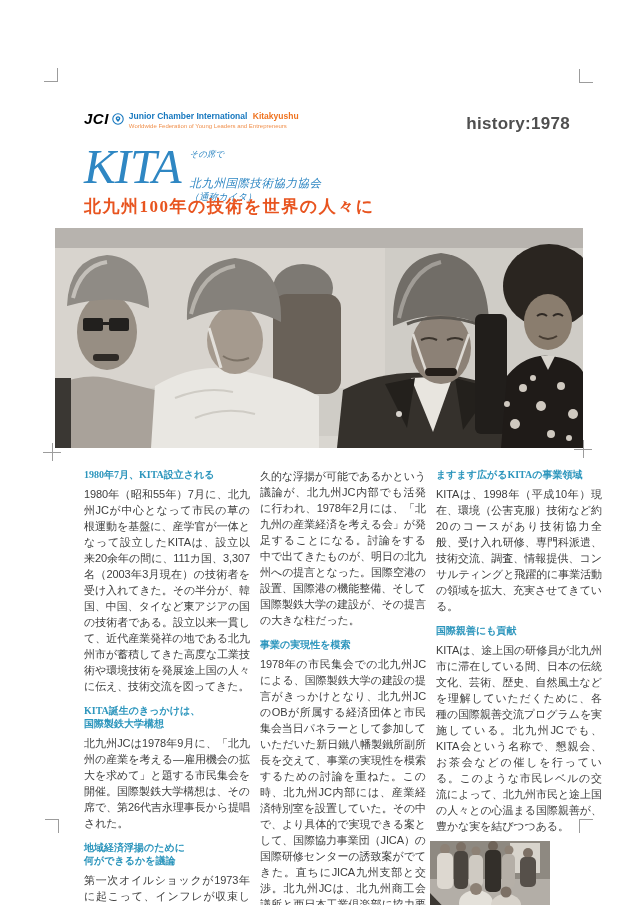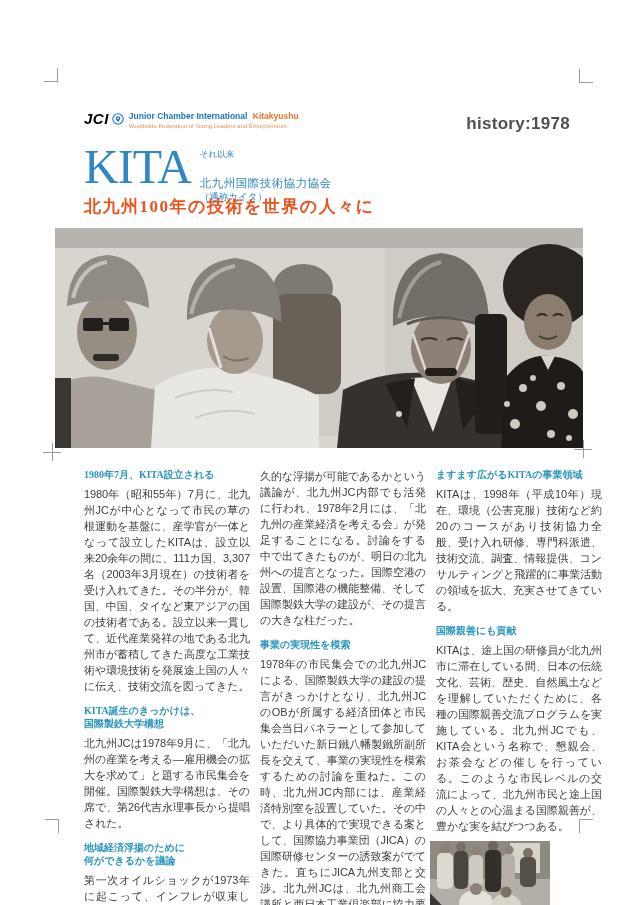--- a/index.html
+++ b/index.html
@@ -23,21 +23,21 @@
   .jci-word{color:#000000;font-weight:bold;font-style:italic;font-size:15px;letter-spacing:.5px;line-height:14px;}
   .jci-pin{margin:1px 0 0 3px;}
   .jci-names{margin-left:5px;}
   .jci-line1{font-size:8.5px;font-weight:bold;line-height:9px;white-space:nowrap;}
   .jci-blue{color:#1778bf;}
   .jci-orange{color:#ef7320;margin-left:3px;}
   .jci-tagline{font-size:6px;color:#f0914e;margin-top:2px;white-space:nowrap;}
   .history{position:absolute;top:114px;right:70px;font-size:17px;font-weight:bold;color:#4f4f4f;letter-spacing:.3px;}
 
   
-  .kita-block{position:absolute;left:84px;top:145px;display:flex;}
+  .kita-block{position:absolute;left:84px;top:145px;display:flex;font-style:italic;}
   .kita-logo{font-family:"Liberation Serif",serif;font-size:48px;line-height:44px;color:#2f87c3;letter-spacing:-1px;}
   .kita-sub{margin-left:9px;color:#2f87c3;font-family:"Liberation Serif",serif;padding-top:4px;}
   .kita-orgtype{font-size:8.5px;line-height:10px;}
   .kita-orgname{font-size:11.5px;line-height:13px;margin-top:18px;letter-spacing:.5px;white-space:nowrap;}
   .kita-alias{font-size:9.5px;line-height:11px;margin-top:2px;}
   .slogan{position:absolute;left:84px;top:195px;margin:0;font-family:Liberation Serif, serif;font-size:17px;font-weight:bold;color:#e8541f;letter-spacing:1.5px;white-space:nowrap;}
 
   
   .main-photo{position:absolute;left:55px;top:228px;width:528px;height:220px;margin:0;}
   .main-photo svg{display:block;}
@@ -84,21 +84,21 @@
         <span class="jci-orange">Kitakyushu</span>
       </div>
       <div class="jci-tagline">Worldwide Federation of Young Leaders and Entrepreneurs</div>
     </div>
   </div>
   <div class="history">history:1978</div>
 
   <section class="kita-block">
     <div class="kita-logo">KITA</div>
     <div class="kita-sub">
-      <div class="kita-orgtype">それ以来</div>
+      <div class="kita-orgtype">その席で</div>
       <div class="kita-orgname">北九州国際技術協力協会</div>
       <div class="kita-alias">（通称カイタ）</div>
     </div>
   </section>
   <h1 class="slogan">北九州100年の技術を世界の人々に</h1>
 
   <figure class="main-photo" aria-label="Black-and-white photograph of visitors wearing hard hats during a plant tour, with a smiling woman in a dark floral dress at right">
     <svg width="528" height="220" viewBox="0 0 528 220">
       <rect width="528" height="220" fill="#cfccc6"></rect>
       <rect width="528" height="20" fill="#b7b3ae"></rect>

